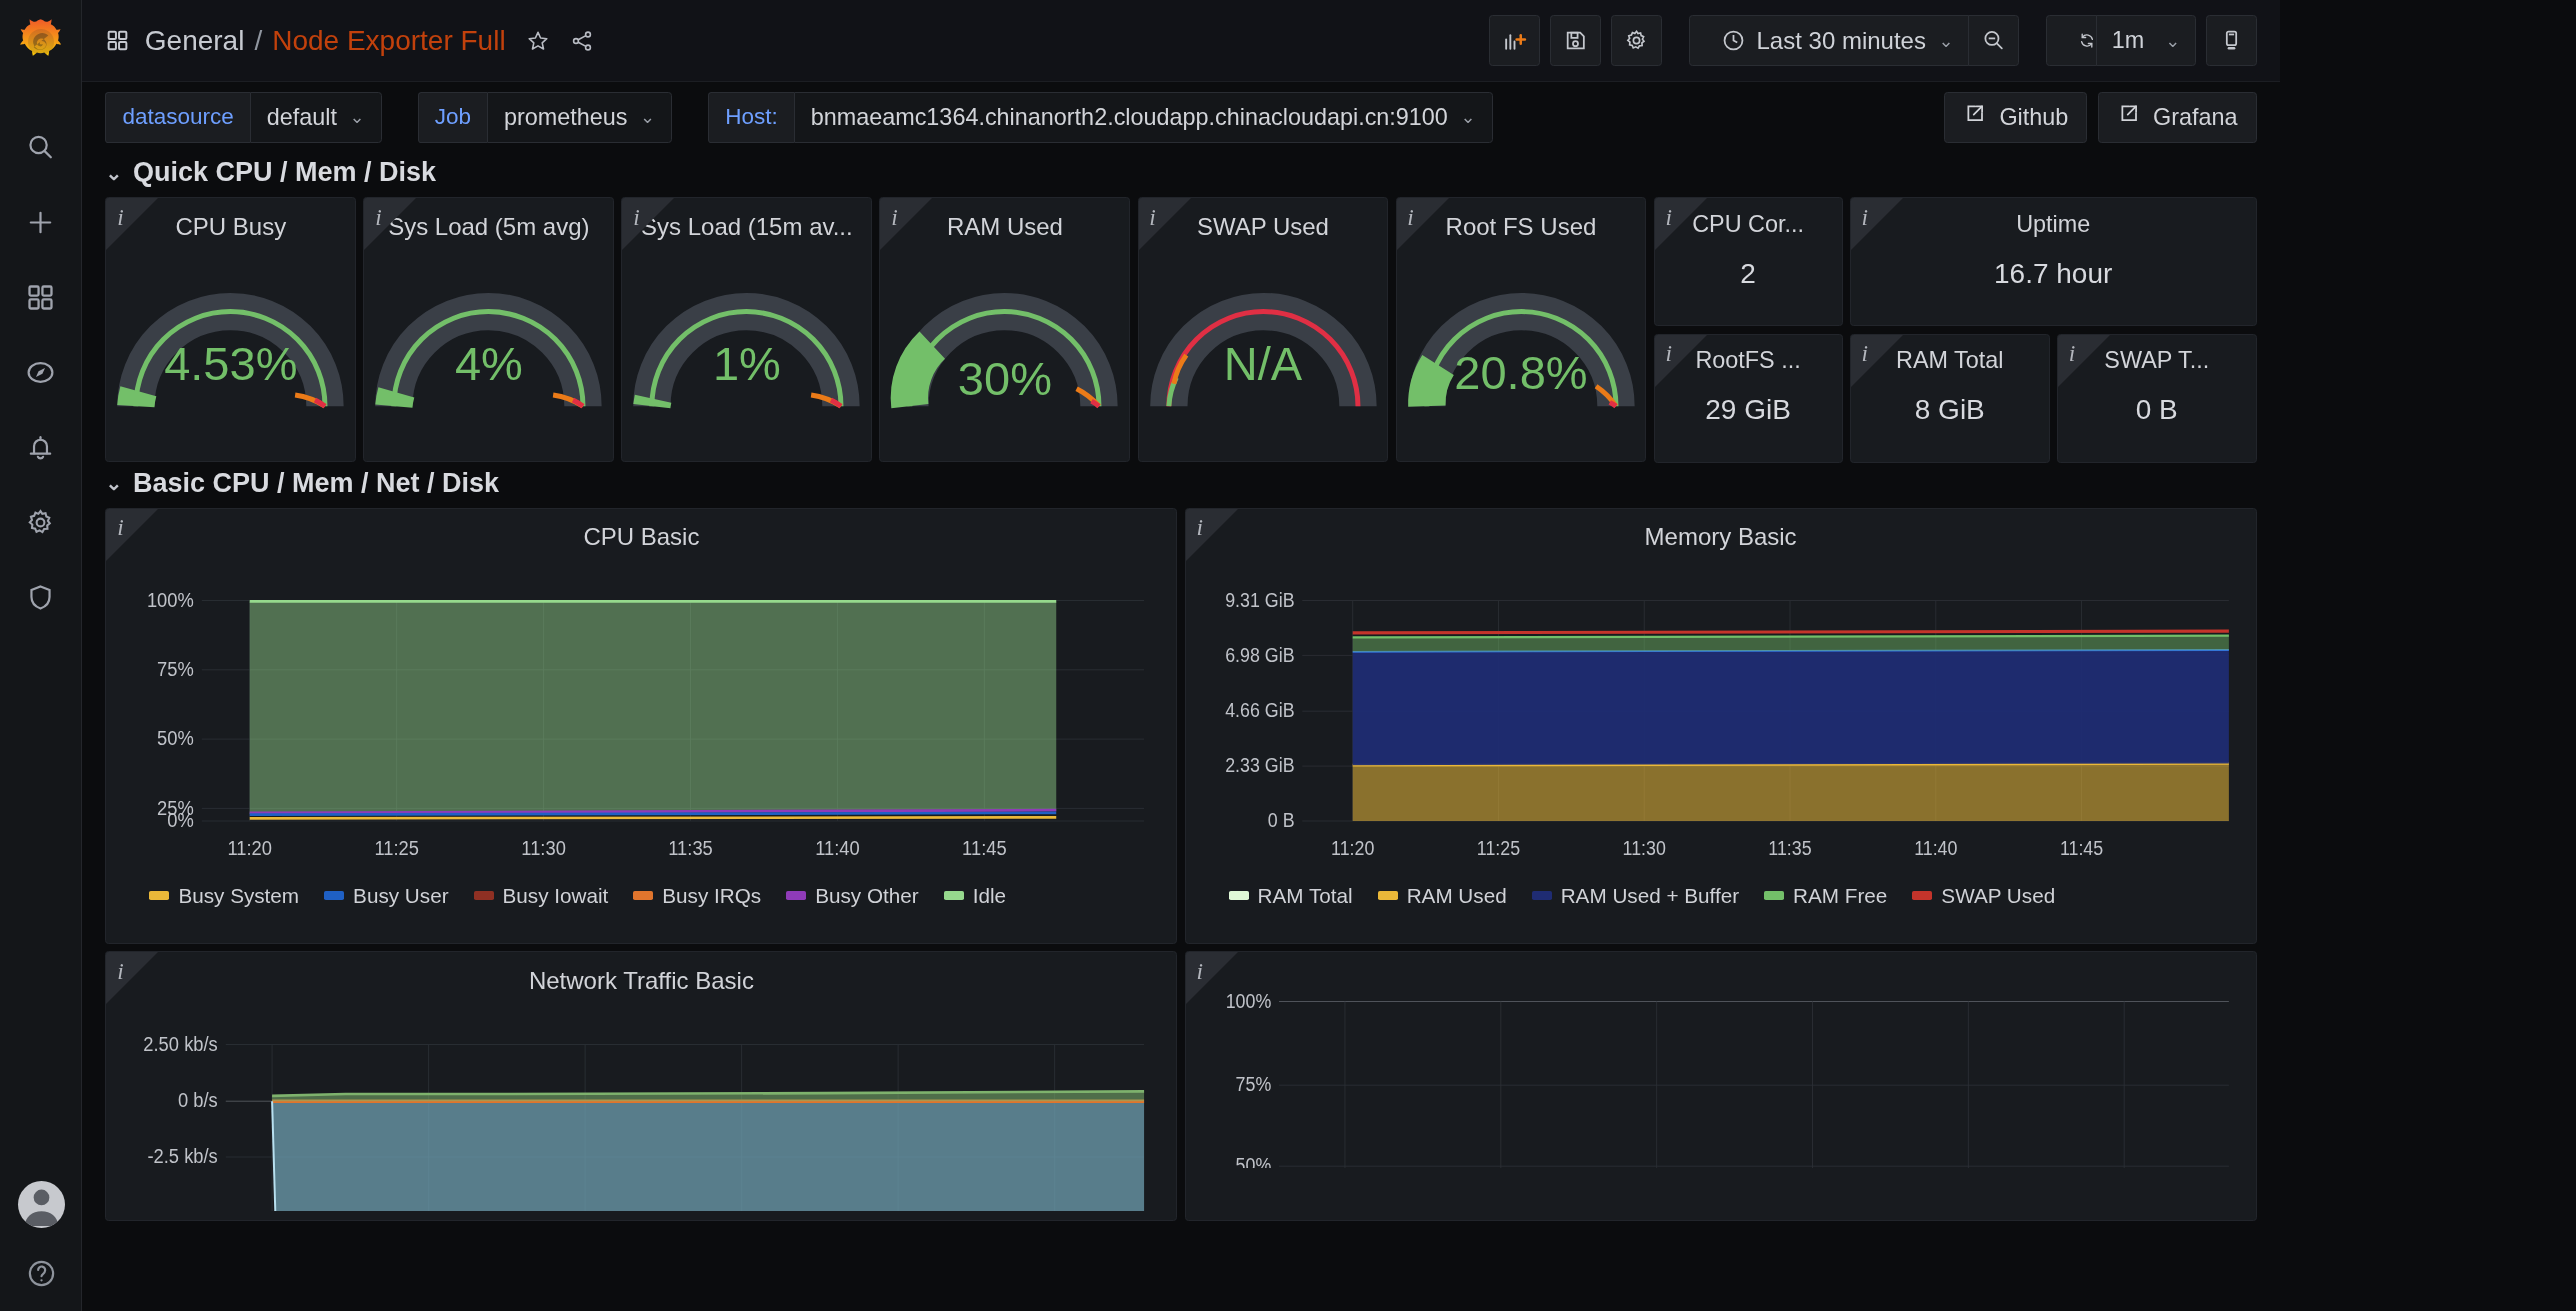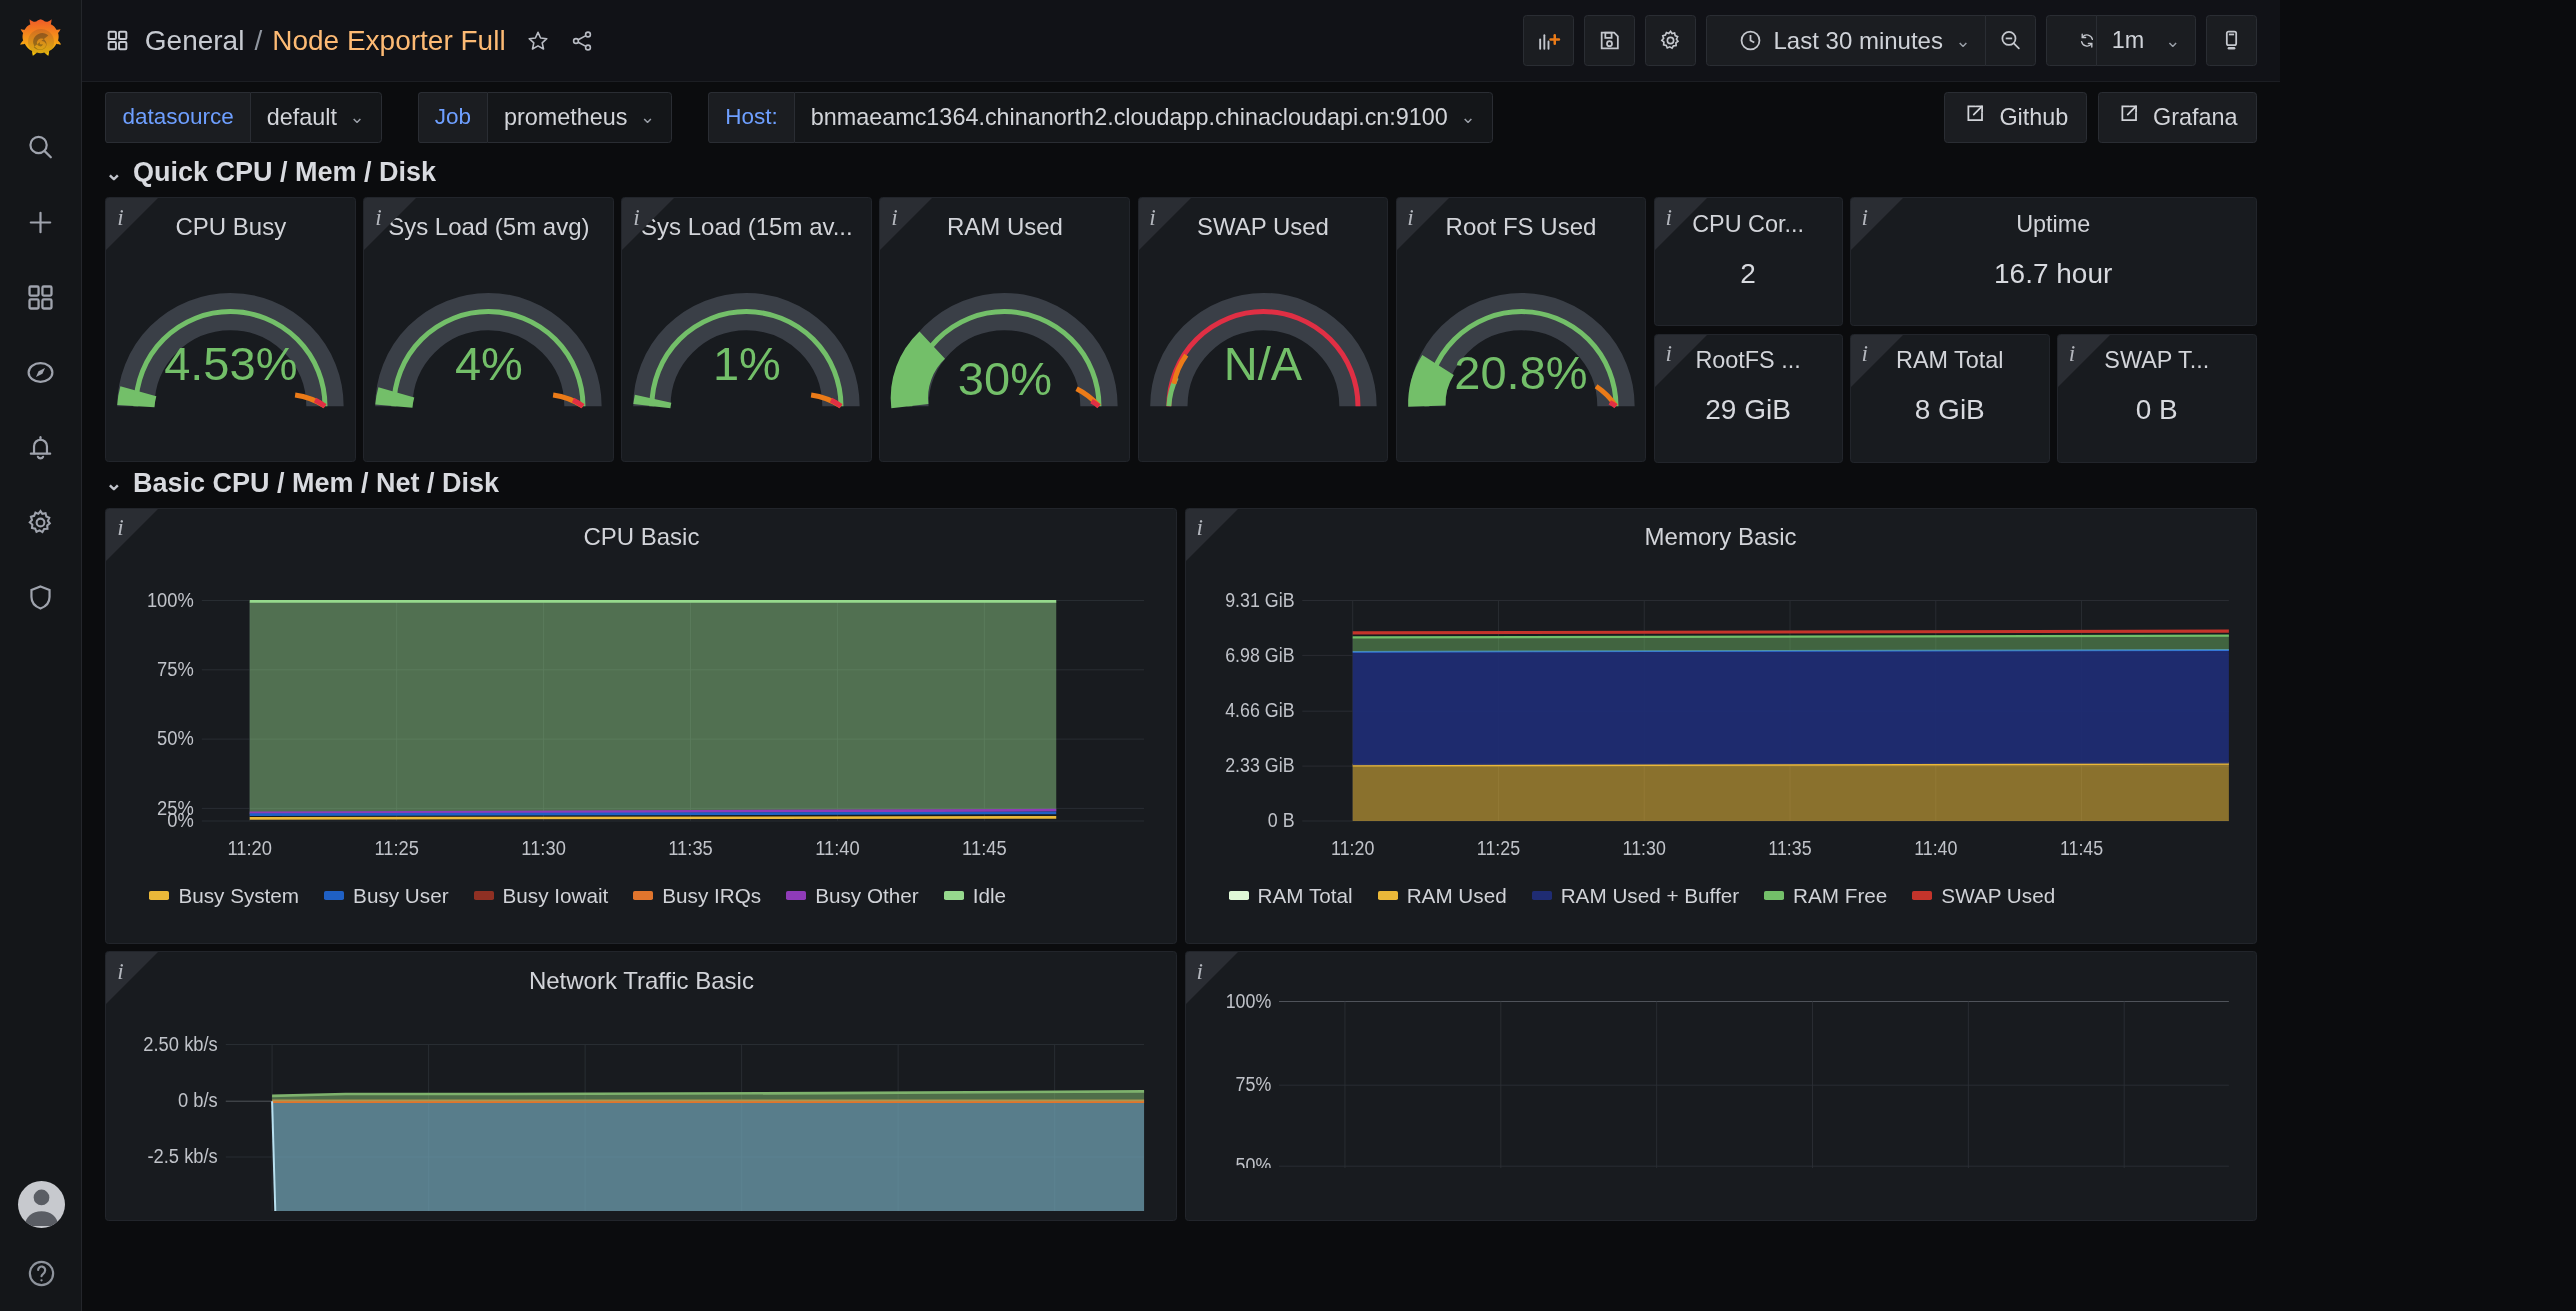--- a/index.html
+++ b/index.html
@@ -47,34 +47,34 @@
     background: #111217;
     display: flex; align-items: center;
     padding: 0 23.4px 0 23.4px;
     border-bottom: 0.9px solid #1c1e23;
   }
   .dash-icon { color:#c7cad1; margin-right: 14.4px; display:flex; }
   .dash-icon svg { width: 25px; height: 25px; }
   .crumbs { display:flex; align-items:center; gap:0px; font-size: 28px; }
   .crumb-folder { color:#c7cad1; }
   .crumb-sep { color:#9096a0; padding: 0 10px; }
-  .crumb-title { color:#fdba74; }
+  .crumb-title { color:#c2410c; }
   .hdr-btn { color:#b9bcc4; margin-left: 20px; display:flex; align-items:center; cursor:pointer;}
   .hdr-btn svg { width: 24px; height: 24px; }
   .topbar-right { margin-left: auto; display: flex; align-items: center; gap: 10px; }
   .tb-box {
     height: 51px; background: #1b1d21; border: 0.9px solid #2a2d33; border-radius: 3.6px;
     display: flex; align-items: center; justify-content: center; color: #c4c7cd;
     padding: 0 14.4px; cursor: pointer;
   }
   .tb-box svg { width: 25px; height: 25px; display:block; }
   .tb-square { width: 51px; padding: 0; }
   .tb-group { display:flex; }
   .tb-group .tb-box { border-radius: 0; margin-left: -0.9px; }
-  .tb-group .tb-box:first-child { border-radius: 3.6px 0 0 3.6px; margin-left: 0; padding-left: 31px; }
+  .tb-group .tb-box:first-child { border-radius: 3.6px 0 0 3.6px; margin-left: 17px; padding-left: 31px; }
   .tb-group .tb-box:last-child { border-radius: 0 3.6px 3.6px 0; gap: 12px; }
   .time-label { font-size: 24px; margin: 0 12.6px 0 10.8px; color: #cfd2d8; }
   .refresh-label { font-size: 23.4px; margin-right: 9px; color: #cfd2d8; }
   .caret { font-size: 18px; color:#9ba0a9; }
 
   
   .varbar {
     height: 70px; flex: 0 0 70px; display: flex; align-items: center;
     padding: 0 23.4px; background: #0b0c0e; gap: 16px;
   }

